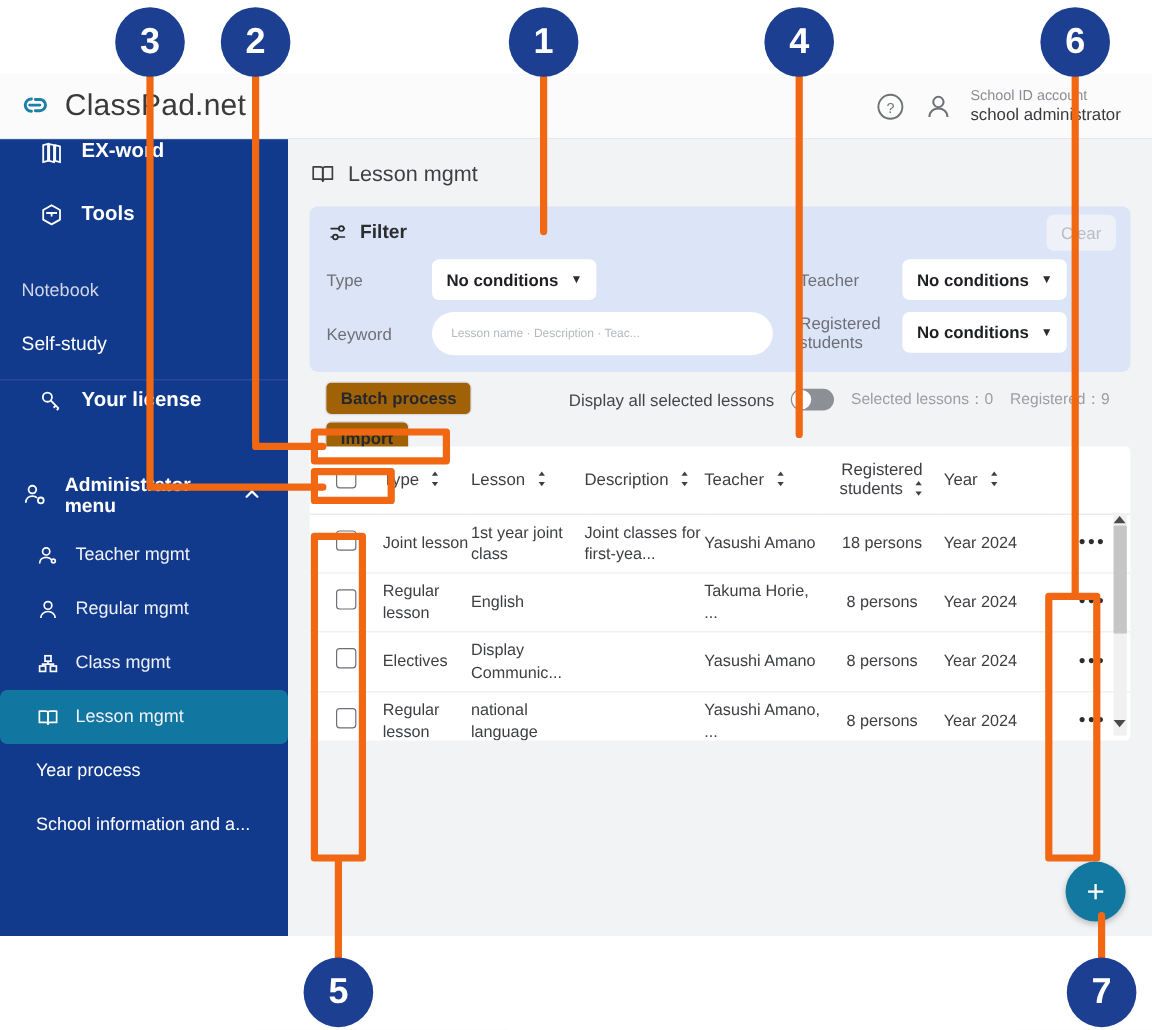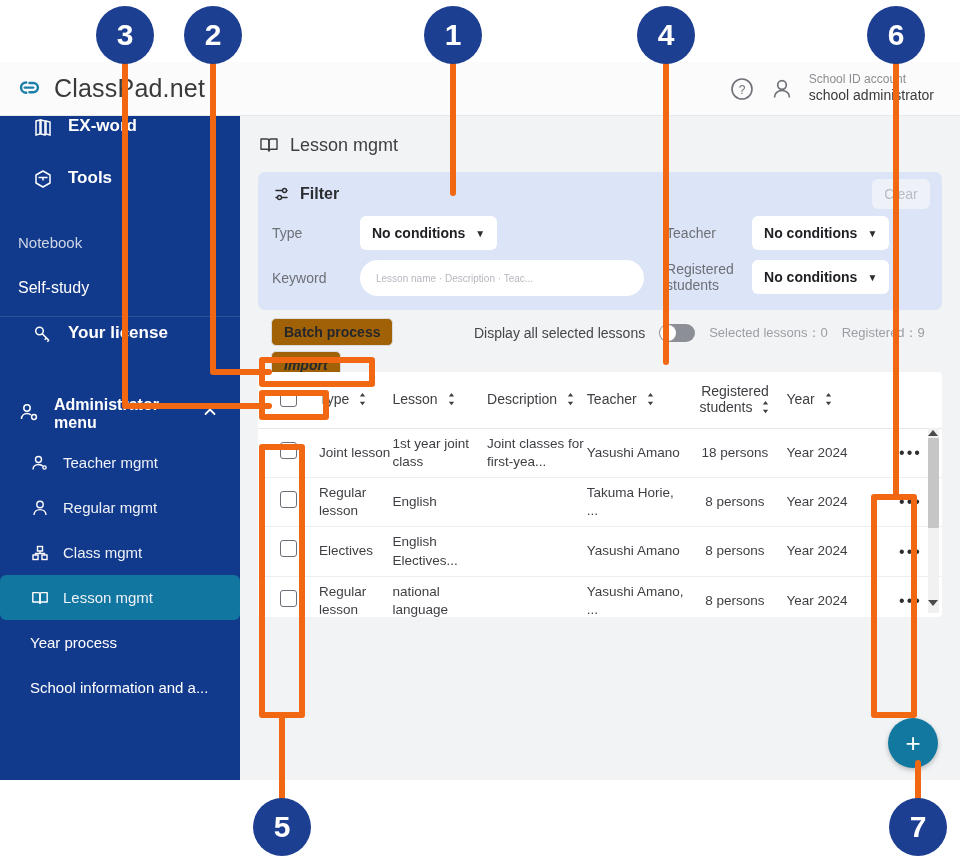--- a/index.html
+++ b/index.html
@@ -432,21 +432,21 @@
                 <span>No conditions</span>
                 <span class="car">▼</span>
               </div>
             </div>
           </div>
         </div>
       </div>
 
       <div class="actions">
         <button class="btn-outline" style="left:13px; top:8px;">Batch process</button>
-        <button class="btn-outline" style="left:13px; top:41px;font-style:italic;">Import</button>
+        <button class="btn-outline" style="left:13px; top:41px;">Import</button>
         <div class="toggle-row">
           <span class="toggle-label">Display all selected lessons</span>
           <span class="switch">
               <span class="knob"></span>
             </span>
           <span class="count">Selected lessons：0</span>
           <span class="count">Registered：9</span>
         </div>
       </div>
 
@@ -531,21 +531,21 @@
               <td class="c-lesson">English</td>
               <td class="c-desc"></td>
               <td class="c-teacher">Takuma Horie, ...</td>
               <td class="c-reg">8 persons</td>
               <td class="c-year">Year 2024</td>
               <td class="c-menu dots">•••</td>
             </tr>
             <tr>
               <td class="c-chk"><span class="chk"></span></td>
               <td class="c-type">Electives</td>
-              <td class="c-lesson">English Electives...</td>
+              <td class="c-lesson">Display Communic...</td>
               <td class="c-desc"></td>
               <td class="c-teacher">Yasushi Amano</td>
               <td class="c-reg">8 persons</td>
               <td class="c-year">Year 2024</td>
               <td class="c-menu dots">•••</td>
             </tr>
             <tr>
               <td class="c-chk"><span class="chk"></span></td>
               <td class="c-type">Regular lesson</td>
               <td class="c-lesson">national language</td>

